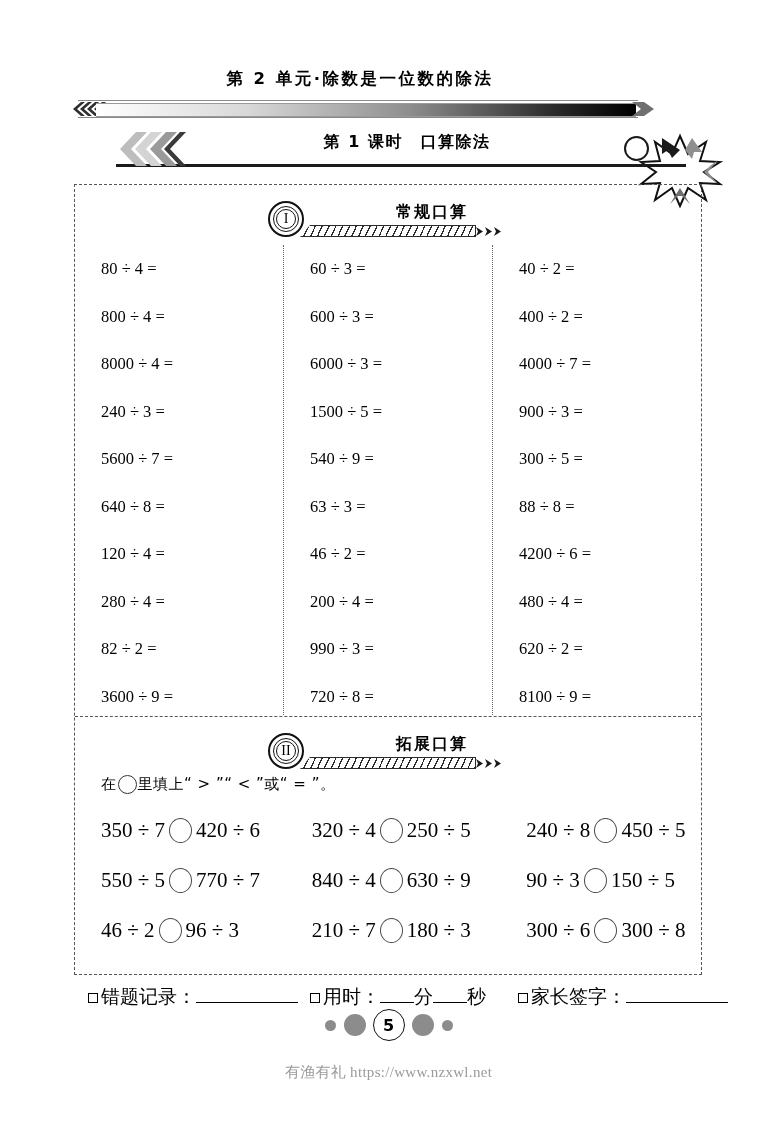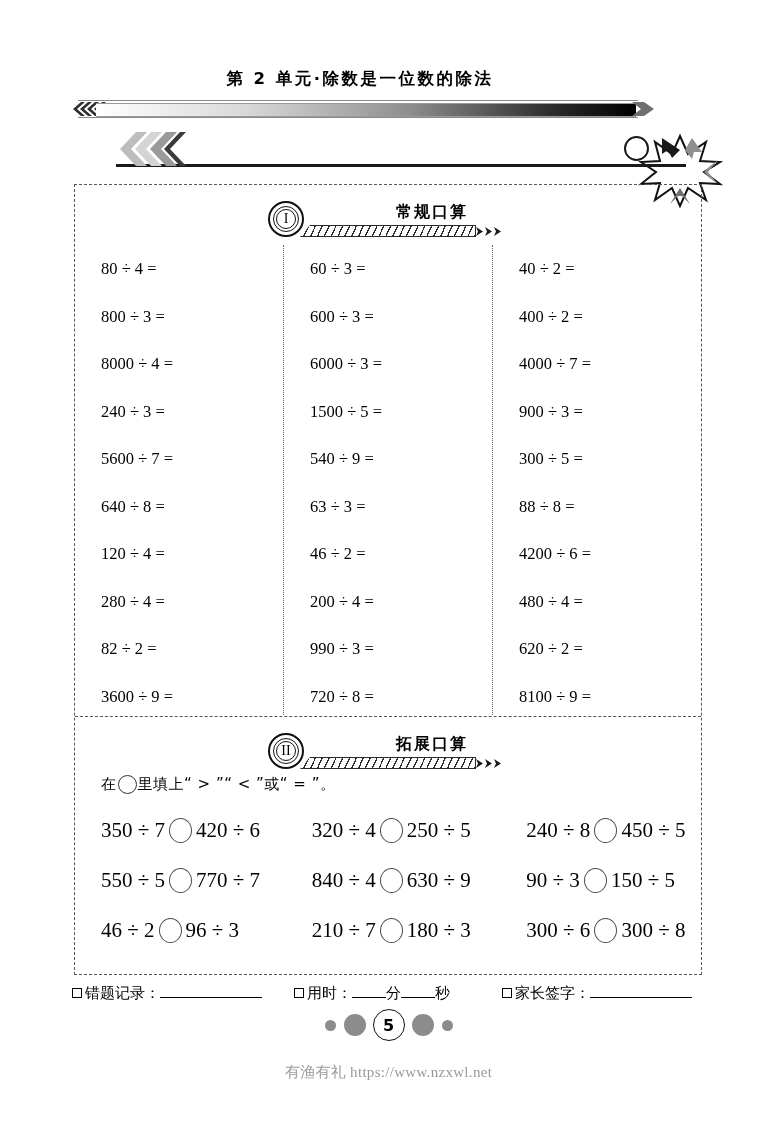--- a/index.html
+++ b/index.html
@@ -278,25 +278,25 @@
     width: 21px; height: 23px;
     border: 1.2px solid #4a4a4a;
     border-radius: 50%;
     margin: 0 4px;
     flex: 0 0 auto;
   }
 
   
   .footer-row {
     position: absolute;
-    left: 72px; top: 984px;
+    left: 88px; top: 984px;
     width: 600px;
     display: flex;
     font-family: Liberation Sans, sans-serif;
-    font-size: 15px;
+    font-size: 19px;
     white-space: nowrap;
   }
   .footer-item { display: flex; align-items: baseline; }
   .f1 { flex: 0 0 222px; }
   .f2 { flex: 0 0 208px; }
   .f3 { flex: 0 0 auto; }
   .chk {
     display: inline-block;
     width: 10px; height: 10px;
     border: 1.2px solid #000;
@@ -387,20 +387,21 @@
   <div class="lesson-row">
     <div class="lesson-rule"></div>
     <div class="chev-left-big">
       <svg width="66" height="34" viewBox="0 0 66 34">
         <polygon points="16,0 27,0 11,17 27,34 16,34 0,17" fill="#bdbdbd"></polygon>
         <polygon points="31,0 42,0 26,17 42,34 31,34 15,17" fill="#d4d4d4"></polygon>
         <polygon points="46,0 57,0 41,17 57,34 46,34 30,17" fill="#9a9a9a"></polygon>
         <polygon points="60,0 66,0 50,17 66,34 60,34 44,17" fill="#3a3a3a"></polygon>
       </svg>
     </div>
+    <div class="lesson-title">第 1 课时　口算除法</div>
     <div class="lesson-circle"></div>
   </div>
 </div>
 
 <div class="sheet">
 
   <div class="section-one">
     <div class="banner">
       <div class="banner-inner">
         <div class="banner-hatch"></div>
@@ -416,21 +417,21 @@
               <polygon points="18,2 25,6.5 18,11 20,6.5"></polygon>
             </g>
           </svg>
         </div>
       </div>
     </div>
 
     <div class="cols">
       <div class="col">
         <div class="problem">80 ÷ 4 =</div>
-        <div class="problem">800 ÷ 3 =</div>
+        <div class="problem">800 ÷ 4 =</div>
         <div class="problem">8000 ÷ 4 =</div>
         <div class="problem">240 ÷ 3 =</div>
         <div class="problem">5600 ÷ 7 =</div>
         <div class="problem">640 ÷ 8 =</div>
         <div class="problem">120 ÷ 4 =</div>
         <div class="problem">280 ÷ 4 =</div>
         <div class="problem">82 ÷ 2 =</div>
         <div class="problem">3600 ÷ 9 =</div>
       </div>
       <div class="col">

